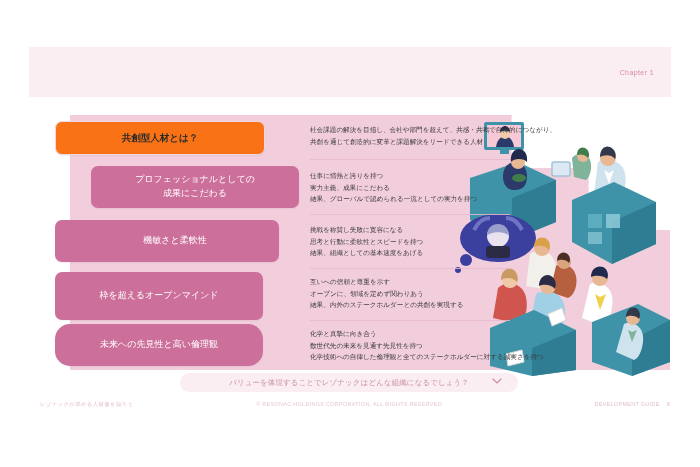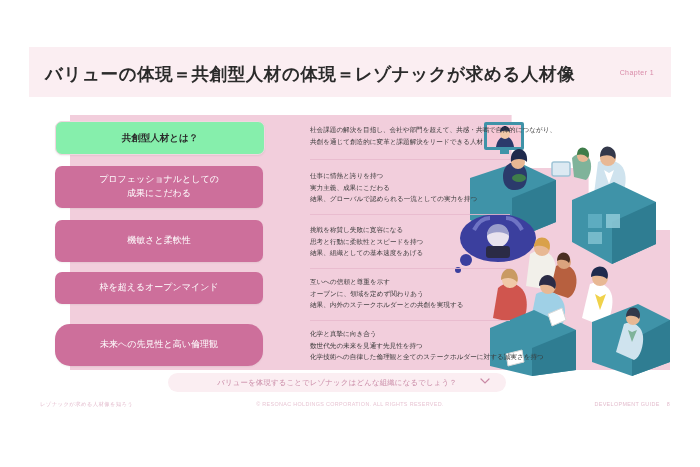--- a/index.html
+++ b/index.html
@@ -42,56 +42,55 @@
     overflow:hidden;
   }
   
   .row{position:absolute;left:0;width:700px;}
   .card{
     position:absolute;left:55px;width:208px;border-radius:7px;
     display:flex;align-items:center;justify-content:center;text-align:center;
     box-shadow:0 1px 2px rgba(0,0,0,0.06);
   }
   .card.head{
-    background:#86efac;color:#2b2b2b;font-weight:bold;font-size:9.5px;
+    background:#f97316;color:#2b2b2b;font-weight:bold;font-size:9.5px;
     border:1px solid #f0d7e0;
   }
   .card.val{
     background:#cd6f9b;color:#ffffff;font-size:9px;line-height:1.55;
   }
   .desc{
     position:absolute;left:310px;color:#3a3a3a;font-size:6.6px;line-height:1.75;
     white-space:nowrap;
   }
   .desc.head-desc{color:#3a3a3a;}
   .divider{
     position:absolute;left:310px;width:200px;height:1px;background:#e7b9cd;opacity:.85;
   }
   
   .pill{
-    position:absolute;left:168px;top:373px;width:338px;height:19px;
+    position:absolute;left:180px;top:373px;width:338px;height:19px;
     background:#fbeef2;border-radius:10px;
     display:flex;align-items:center;justify-content:center;
   }
   .pill-label{font-size:7.4px;color:#c98aa6;letter-spacing:.2px;}
   .chev{position:absolute;right:16px;top:5px;width:10px;height:6px;}
   .chev svg{display:block;}
   
   .foot{position:absolute;top:401px;font-size:5.4px;color:#e3bccd;letter-spacing:.35px;}
   .foot.left{left:40px;}
   .foot.center{left:0;width:700px;text-align:center;color:#e8c6d4;}
   .foot.right{right:30px;display:flex;gap:7px;align-items:center;}
 </style>
 </head>
 <body>
 
 <div class="slide">
 
   <div class="header-band"></div>
-  <div class="title">バリューの体現＝共創型人材の体現＝レゾナックが求める人材像</div>
   <div class="chapter">Chapter 1</div>
 
   <div class="field"></div>
   <div class="field-notch"></div>
 
   <div class="art">
     <svg width="218" height="258" viewBox="0 0 218 258" xmlns="http://www.w3.org/2000/svg">
 
       <rect x="32" y="4" width="40" height="28" rx="2" fill="#3f93a8"></rect>
       <rect x="35" y="7" width="34" height="22" fill="#f7c8d6"></rect>
@@ -171,48 +170,48 @@
       <span>共創型人材とは？</span>
     </div>
     <div class="desc head-desc" style="top:124px;">
       <div>社会課題の解決を目指し、会社や部門を超えて、共感・共鳴で自律的につながり、</div>
       <div>共創を通じて創造的に変革と課題解決をリードできる人材</div>
     </div>
     <div class="divider" style="top:159px;"></div>
   </div>
 
   <div class="row">
-    <div class="card val" style="top:166px;height:42px;">
+    <div class="card val" style="top:166px;height:42px;margin-left:36px;">
       <span>
         <span>プロフェッショナルとしての</span><br>
         <span>成果にこだわる</span>
       </span>
     </div>
     <div class="desc" style="top:170px;">
       <div>仕事に情熱と誇りを持つ</div>
       <div>実力主義、成果にこだわる</div>
       <div>結果、グローバルで認められる一流としての実力を持つ</div>
     </div>
     <div class="divider" style="top:214px;"></div>
   </div>
 
   <div class="row">
-    <div class="card val" style="top:220px;height:42px;">
+    <div class="card val" style="top:220px;height:42px;padding-left:16px;">
       <span>機敏さと柔軟性</span>
     </div>
     <div class="desc" style="top:224px;">
       <div>挑戦を称賛し失敗に寛容になる</div>
       <div>思考と行動に柔軟性とスピードを持つ</div>
       <div>結果、組織としての基本速度をあげる</div>
     </div>
     <div class="divider" style="top:268px;"></div>
   </div>
 
   <div class="row">
-    <div class="card val" style="top:272px;height:32px;text-align:center;">
+    <div class="card val" style="top:272px;height:48px;text-align:center;">
       <span>枠を超えるオープンマインド</span>
     </div>
     <div class="desc" style="top:276px;">
       <div>互いへの信頼と尊重を示す</div>
       <div>オープンに、領域を定めず関わりあう</div>
       <div>結果、内外のステークホルダーとの共創を実現する</div>
     </div>
     <div class="divider" style="top:320px;"></div>
   </div>
 

